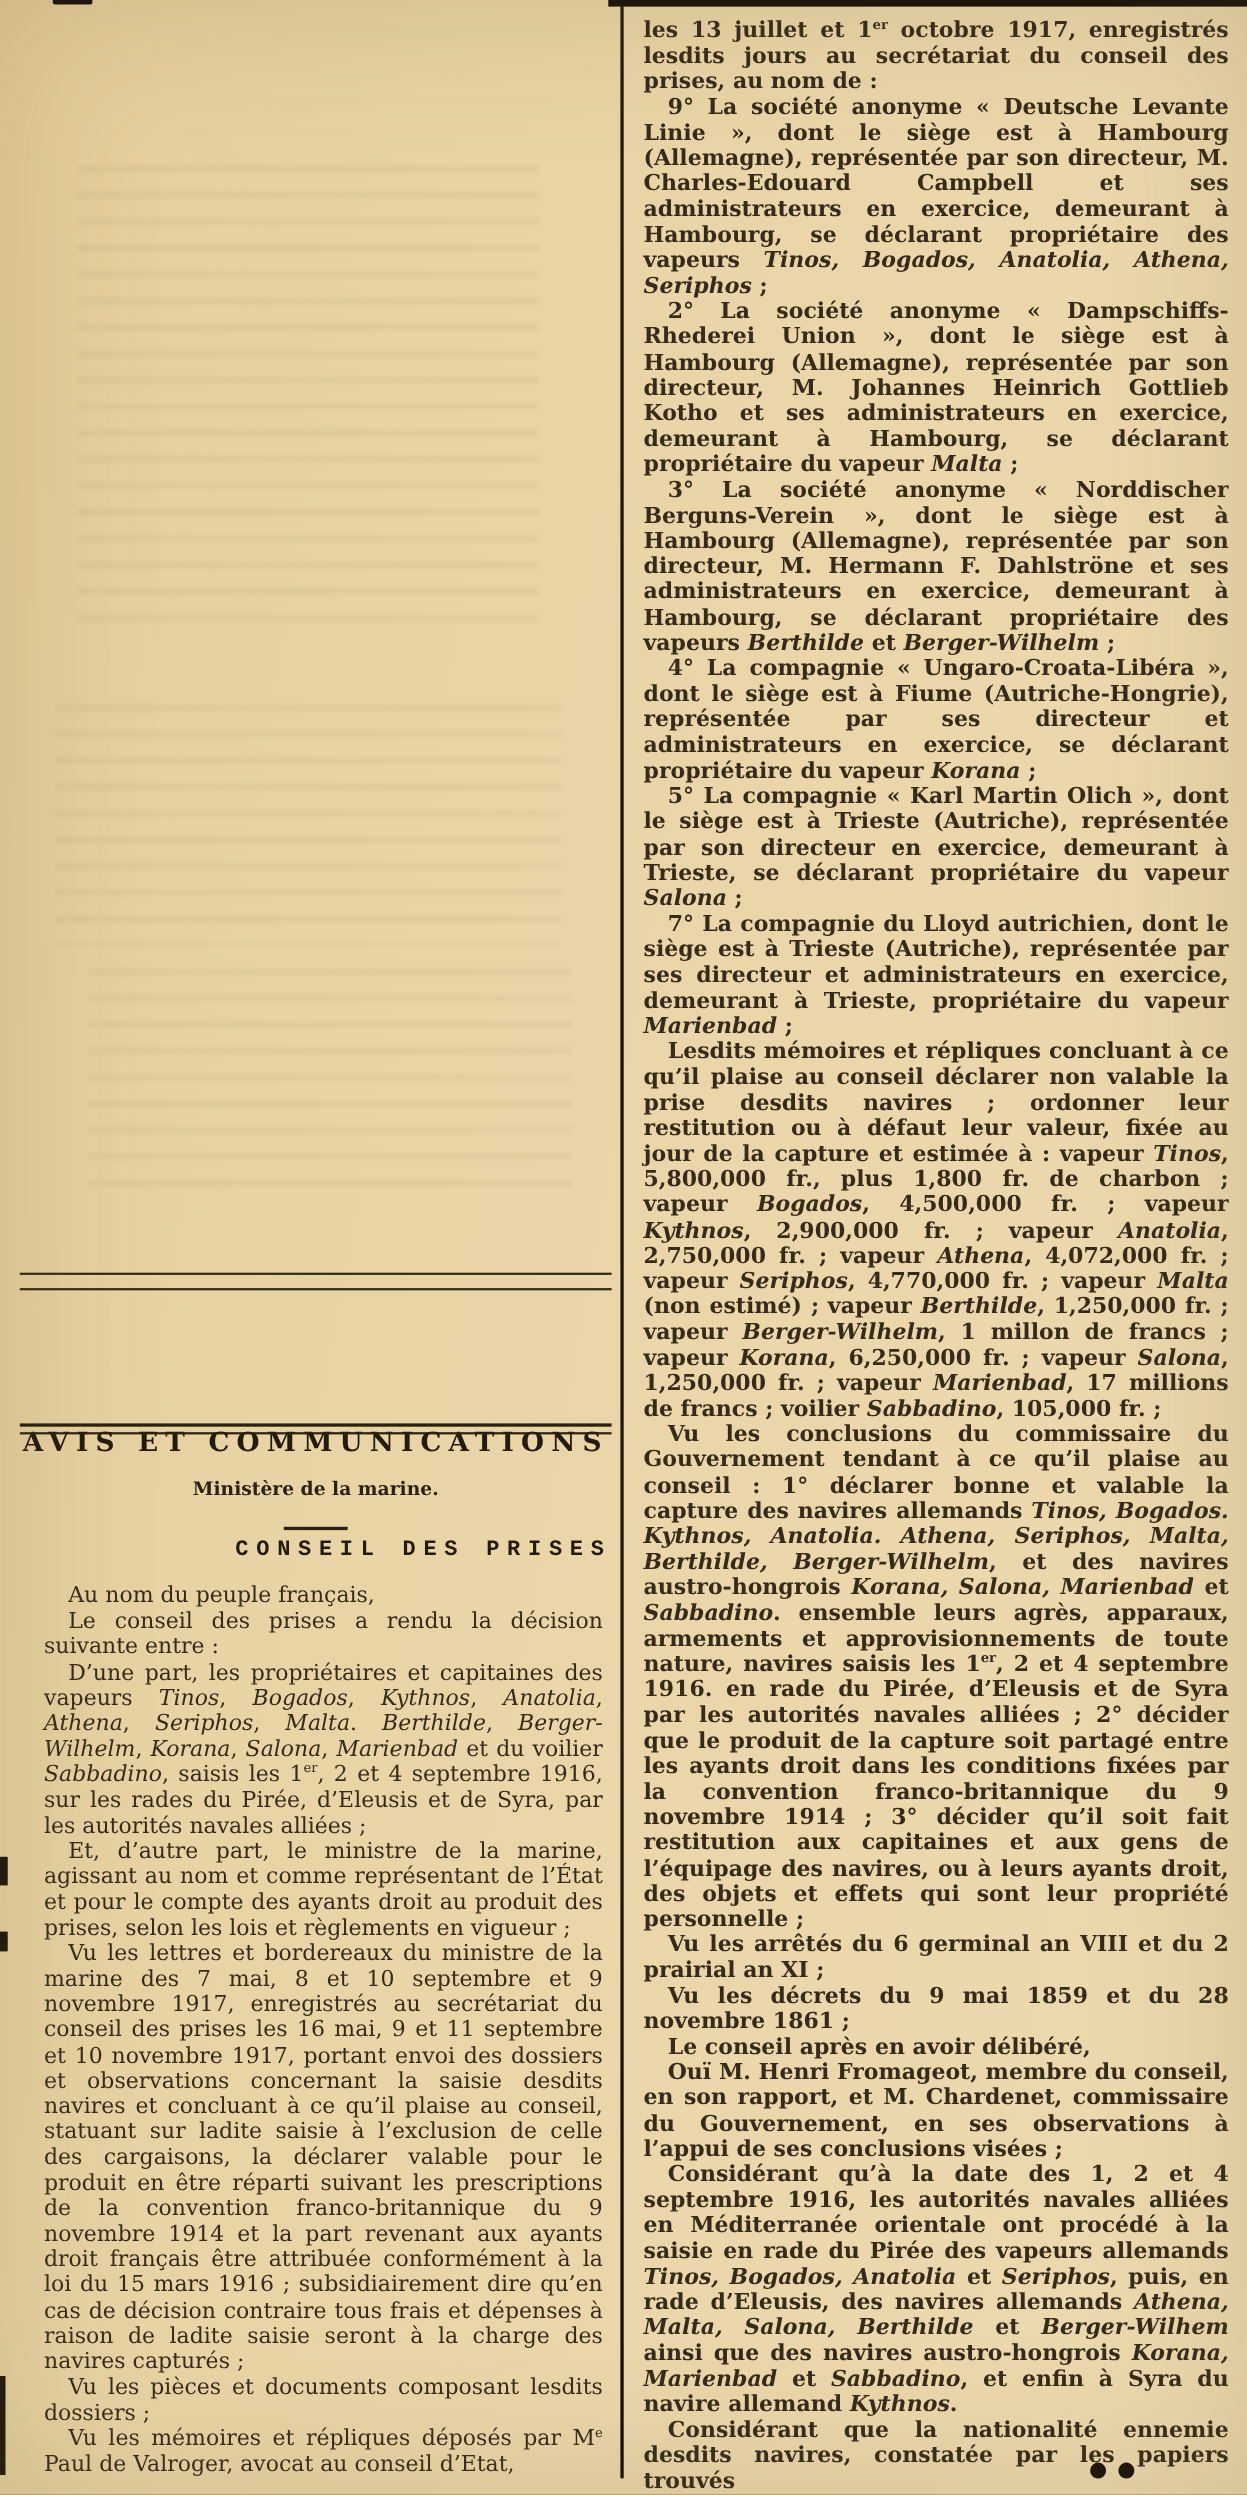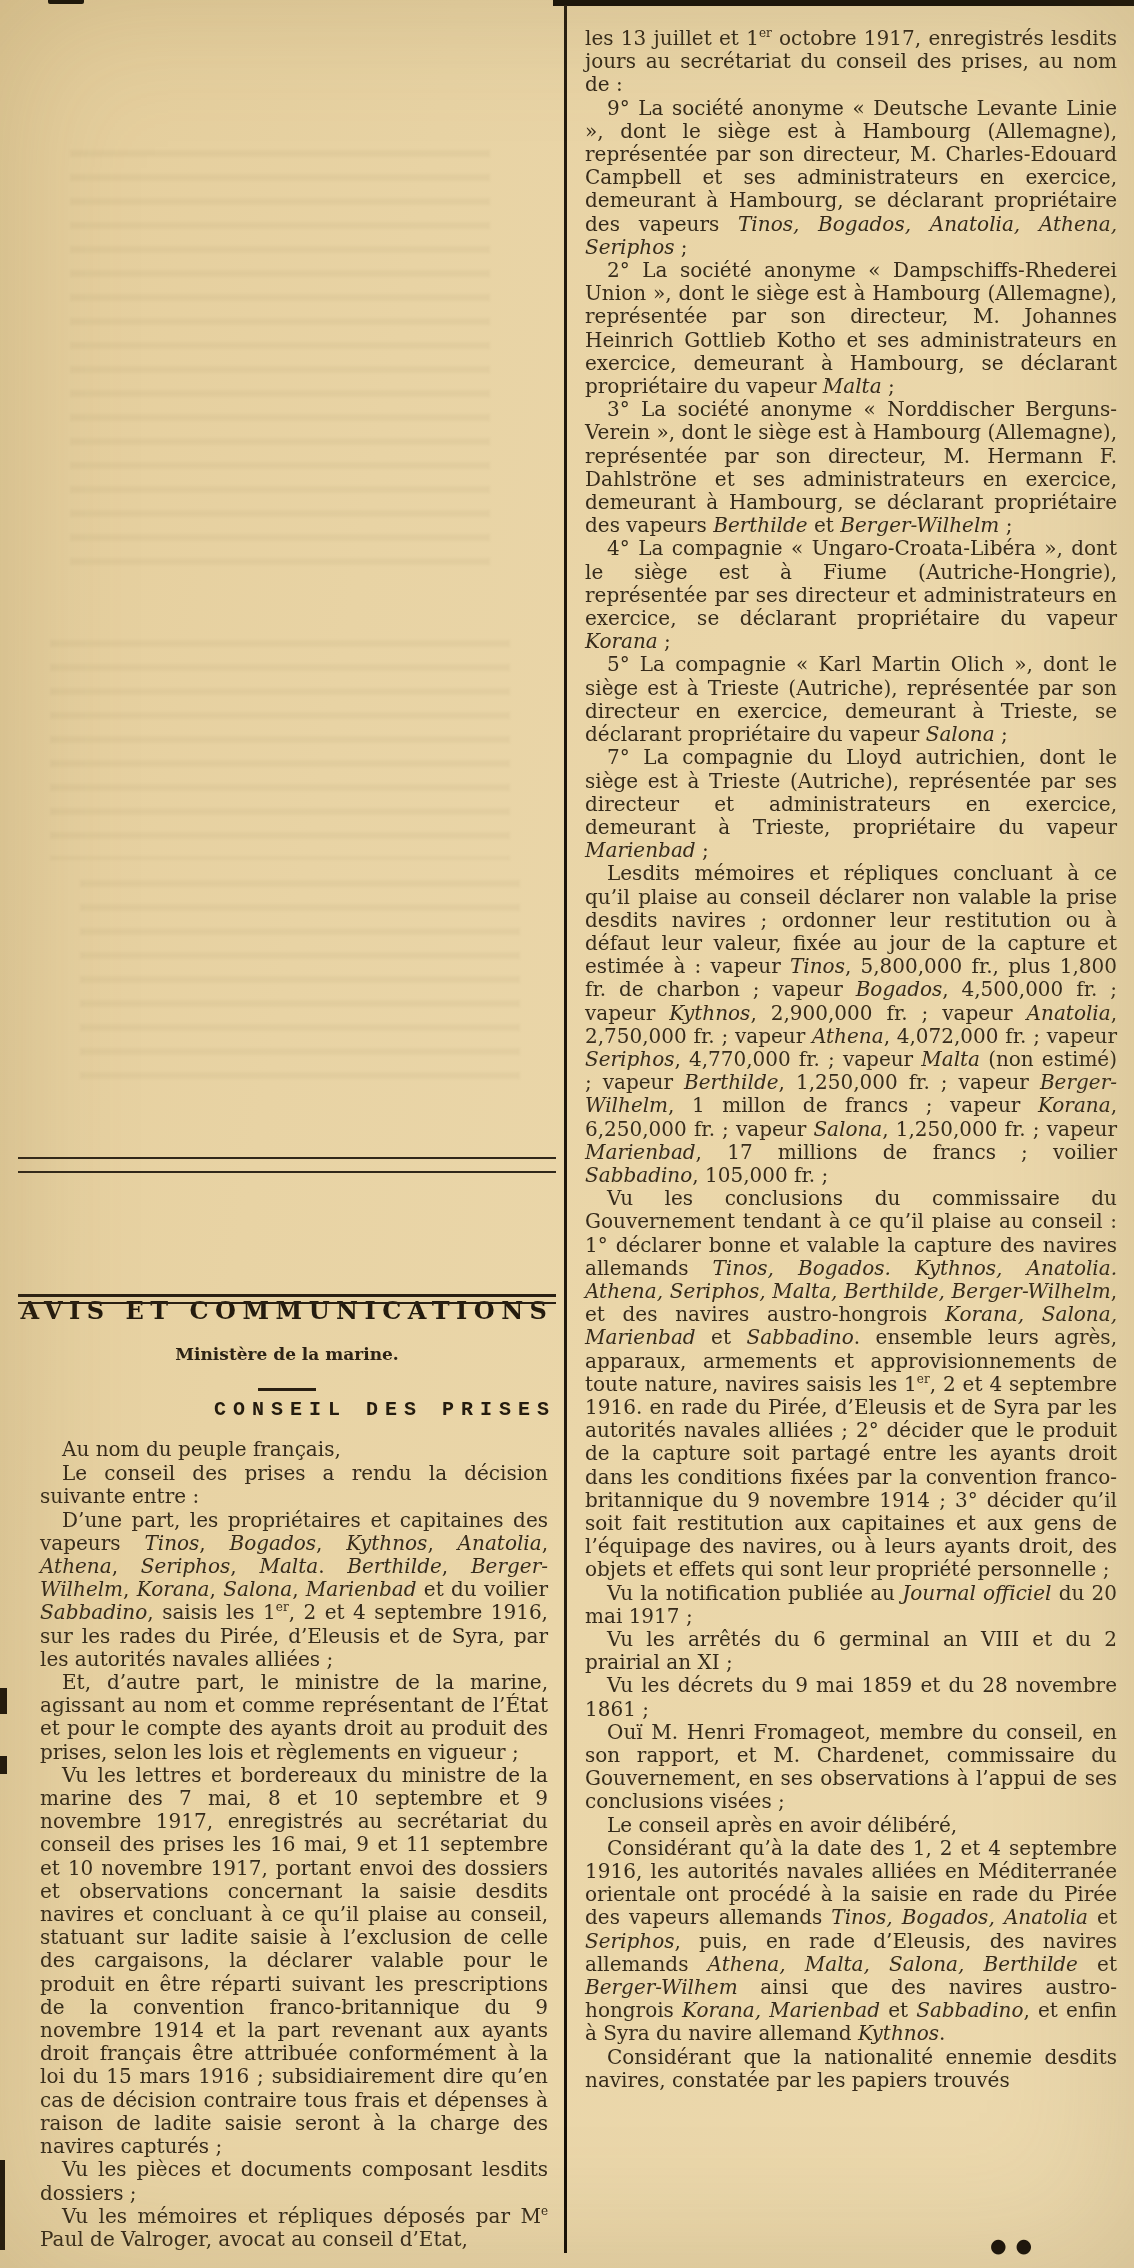--- a/index.html
+++ b/index.html
@@ -48,21 +48,21 @@
     font-size:20px;font-weight:bold;letter-spacing:7px;color:#241b0e;white-space:nowrap;font-family:Liberation Mono, monospace;
   }
   
   .body-col{
     position:absolute;
     font-size:20px;line-height:23.2px;text-align:justify;
     color:#362b1b;
     text-rendering:optimizeLegibility;
   }
   .left-body{left:40px;top:1438px;width:508px;}
-  .right-body{left:585px;top:27px;width:532px;}
+  .right-body{left:585px;top:16px;width:532px;font-weight:bold;}
   .body-col p{margin:0;padding:0;}
   .body-col p.indent{text-indent:22px;}
   .body-col p.gap{margin-top:1px;}
   .body-col sup{font-size:60%;vertical-align:super;line-height:0;}
   .end-ornament{
     position:absolute;left:990px;top:2234px;
     font-size:19px;letter-spacing:9px;color:#17110a;font-weight:bold;
   }
 </style>
 </head>
@@ -101,24 +101,23 @@
   <div class="body-col right-body">
       <p class=""><span>les 13 juillet et 1</span><sup>er</sup><span> octobre 1917, enregistrés lesdits jours au secrétariat du conseil des prises, au nom de :</span></p>
       <p class="indent"><span>9° La société anonyme « Deutsche Levante Linie », dont le siège est à Hambourg (Allemagne), représentée par son directeur, M. Charles-Edouard Campbell et ses administrateurs en exercice, demeurant à Hambourg, se déclarant propriétaire des vapeurs </span><i>Tinos, Bogados, Anatolia, Athena, Seriphos</i><span> ;</span></p>
       <p class="indent"><span>2° La société anonyme « Dampschiffs-Rhederei Union », dont le siège est à Hambourg (Allemagne), représentée par son directeur, M. Johannes Heinrich Gottlieb Kotho et ses administrateurs en exercice, demeurant à Hambourg, se déclarant propriétaire du vapeur </span><i>Malta</i><span> ;</span></p>
       <p class="indent"><span>3° La société anonyme « Norddischer Berguns-Verein », dont le siège est à Hambourg (Allemagne), représentée par son directeur, M. Hermann F. Dahlströne et ses administrateurs en exercice, demeurant à Hambourg, se déclarant propriétaire des vapeurs </span><i>Berthilde</i><span> et </span><i>Berger-Wilhelm</i><span> ;</span></p>
       <p class="indent"><span>4° La compagnie « Ungaro-Croata-Libéra », dont le siège est à Fiume (Autriche-Hongrie), représentée par ses directeur et administrateurs en exercice, se déclarant propriétaire du vapeur </span><i>Korana</i><span> ;</span></p>
       <p class="indent"><span>5° La compagnie « Karl Martin Olich », dont le siège est à Trieste (Autriche), représentée par son directeur en exercice, demeurant à Trieste, se déclarant propriétaire du vapeur </span><i>Salona</i><span> ;</span></p>
       <p class="indent"><span>7° La compagnie du Lloyd autrichien, dont le siège est à Trieste (Autriche), représentée par ses directeur et administrateurs en exercice, demeurant à Trieste, propriétaire du vapeur </span><i>Marienbad</i><span> ;</span></p>
       <p class="indent"><span>Lesdits mémoires et répliques concluant à ce qu’il plaise au conseil déclarer non valable la prise desdits navires ; ordonner leur restitution ou à défaut leur valeur, fixée au jour de la capture et estimée à : vapeur </span><i>Tinos</i><span>, 5,800,000 fr., plus 1,800 fr. de charbon ; vapeur </span><i>Bogados</i><span>, 4,500,000 fr. ; vapeur </span><i>Kythnos</i><span>, 2,900,000 fr. ; vapeur </span><i>Anatolia</i><span>, 2,750,000 fr. ; vapeur </span><i>Athena</i><span>, 4,072,000 fr. ; vapeur </span><i>Seriphos</i><span>, 4,770,000 fr. ; vapeur </span><i>Malta</i><span> (non estimé) ; vapeur </span><i>Berthilde</i><span>, 1,250,000 fr. ; vapeur </span><i>Berger-Wilhelm</i><span>, 1 millon de francs ; vapeur </span><i>Korana</i><span>, 6,250,000 fr. ; vapeur </span><i>Salona</i><span>, 1,250,000 fr. ; vapeur </span><i>Marienbad</i><span>, 17 millions de francs ; voilier </span><i>Sabbadino</i><span>, 105,000 fr. ;</span></p>
       <p class="indent"><span>Vu les conclusions du commissaire du Gouvernement tendant à ce qu’il plaise au conseil : 1° déclarer bonne et valable la capture des navires allemands </span><i>Tinos, Bogados. Kythnos, Anatolia. Athena, Seriphos, Malta, Berthilde, Berger-Wilhelm</i><span>, et des navires austro-hongrois </span><i>Korana, Salona, Marienbad</i><span> et </span><i>Sabbadino</i><span>. ensemble leurs agrès, apparaux, armements et approvisionnements de toute nature, navires saisis les 1</span><sup>er</sup><span>, 2 et 4 septembre 1916. en rade du Pirée, d’Eleusis et de Syra par les autorités navales alliées ; 2° décider que le produit de la capture soit partagé entre les ayants droit dans les conditions fixées par la convention franco-britannique du 9 novembre 1914 ; 3° décider qu’il soit fait restitution aux capitaines et aux gens de l’équipage des navires, ou à leurs ayants droit, des objets et effets qui sont leur propriété personnelle ;</span></p>
-      <p class="indent"><span>Vu la notification publiée au </span><i>Journal officiel</i><span> du 20 mai 1917 ;</span></p>
       <p class="indent"><span>Vu les arrêtés du 6 germinal an VIII et du 2 prairial an XI ;</span></p>
       <p class="indent"><span>Vu les décrets du 9 mai 1859 et du 28 novembre 1861 ;</span></p>
+      <p class="indent"><span>Le conseil après en avoir délibéré,</span></p>
       <p class="indent"><span>Ouï M. Henri Fromageot, membre du conseil, en son rapport, et M. Chardenet, commissaire du Gouvernement, en ses observations à l’appui de ses conclusions visées ;</span></p>
-      <p class="indent"><span>Le conseil après en avoir délibéré,</span></p>
       <p class="indent"><span>Considérant qu’à la date des 1, 2 et 4 septembre 1916, les autorités navales alliées en Méditerranée orientale ont procédé à la saisie en rade du Pirée des vapeurs allemands </span><i>Tinos, Bogados, Anatolia</i><span> et </span><i>Seriphos</i><span>, puis, en rade d’Eleusis, des navires allemands </span><i>Athena, Malta, Salona, Berthilde</i><span> et </span><i>Berger-Wilhem</i><span> ainsi que des navires austro-hongrois </span><i>Korana, Marienbad</i><span> et </span><i>Sabbadino</i><span>, et enfin à Syra du navire allemand </span><i>Kythnos</i><span>.</span></p>
       <p class="indent"><span>Considérant que la nationalité ennemie desdits navires, constatée par les papiers trouvés</span></p>
     </div>
 
   <div class="end-ornament">●●</div>
 
 </div>
 
 </body></html>

